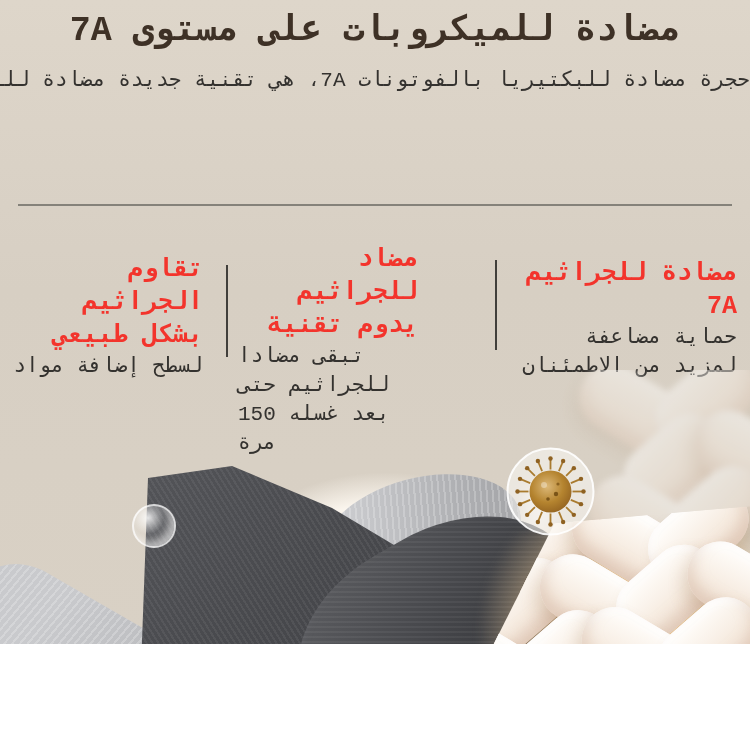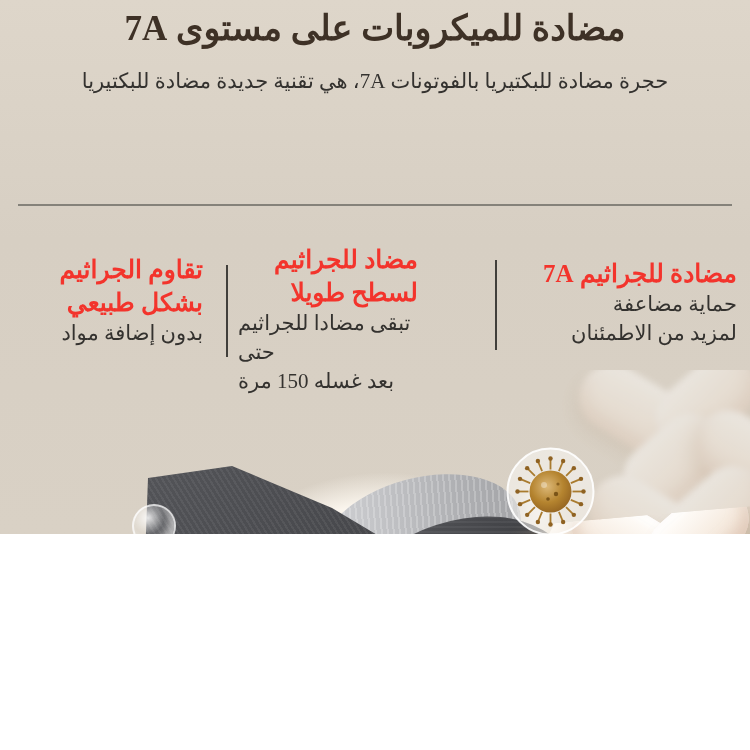--- a/index.html
+++ b/index.html
@@ -1,19 +1,19 @@
 <!DOCTYPE html>
 <html lang="ar"><head>
 <meta charset="utf-8">
 <style>
   html,body{margin:0;padding:0;}
   .page{
-    position:relative;width:750px;height:534px;overflow:hidden;
+    position:relative;width:750px;height:644px;overflow:hidden;
     background:linear-gradient(180deg,#ded6ca 0%,#d7cfc3 45%,#d9d1c5 100%);
-    font-family:Liberation Serif, serif;
+    font-family:Liberation Mono, monospace;
   }
   
   .title{
     position:absolute;top:8px;left:0;width:750px;text-align:center;
     font-size:35px;font-weight:bold;color:#3e3126;white-space:nowrap;direction:rtl;
   }
   .intro{
     position:absolute;top:66px;left:0;width:750px;text-align:center;direction:rtl;
     color:#34322f;font-size:21px;line-height:30px;
   }
@@ -124,29 +124,29 @@
 
   <div class="features">
     <div class="col col-7a">
       <div class="feat-head">مضادة للجراثيم 7A</div>
       <div class="feat-body">حماية مضاعفة</div>
       <div class="feat-body">لمزيد من الاطمئنان</div>
     </div>
     <div class="vdiv vdiv-1"></div>
     <div class="col col-mid">
       <div class="feat-head">مضاد للجراثيم</div>
-      <div class="feat-head">لسطح طويلا</div>
+      <div class="feat-head">يدوم تقنية</div>
       <div class="feat-body">تبقى مضادا للجراثيم حتى</div>
       <div class="feat-body">بعد غسله 150 مرة</div>
     </div>
     <div class="vdiv vdiv-2"></div>
     <div class="col col-left">
       <div class="feat-head">تقاوم الجراثيم</div>
       <div class="feat-head">بشكل طبيعي</div>
-      <div class="feat-body">بدون إضافة مواد</div>
+      <div class="feat-body">لسطح إضافة مواد</div>
     </div>
   </div>
 
   <div class="hero">
     <div class="glow-ring"></div>
     <div class="knit knit-far">
         <div class="loop lb" style="left: -20px; top: -10px;"></div>
         <div class="loop la" style="left: 54px; top: -10px;"></div>
         <div class="loop la" style="left: 17px; top: 46px;"></div>
         <div class="loop lb" style="left: 91px; top: 46px;"></div>

